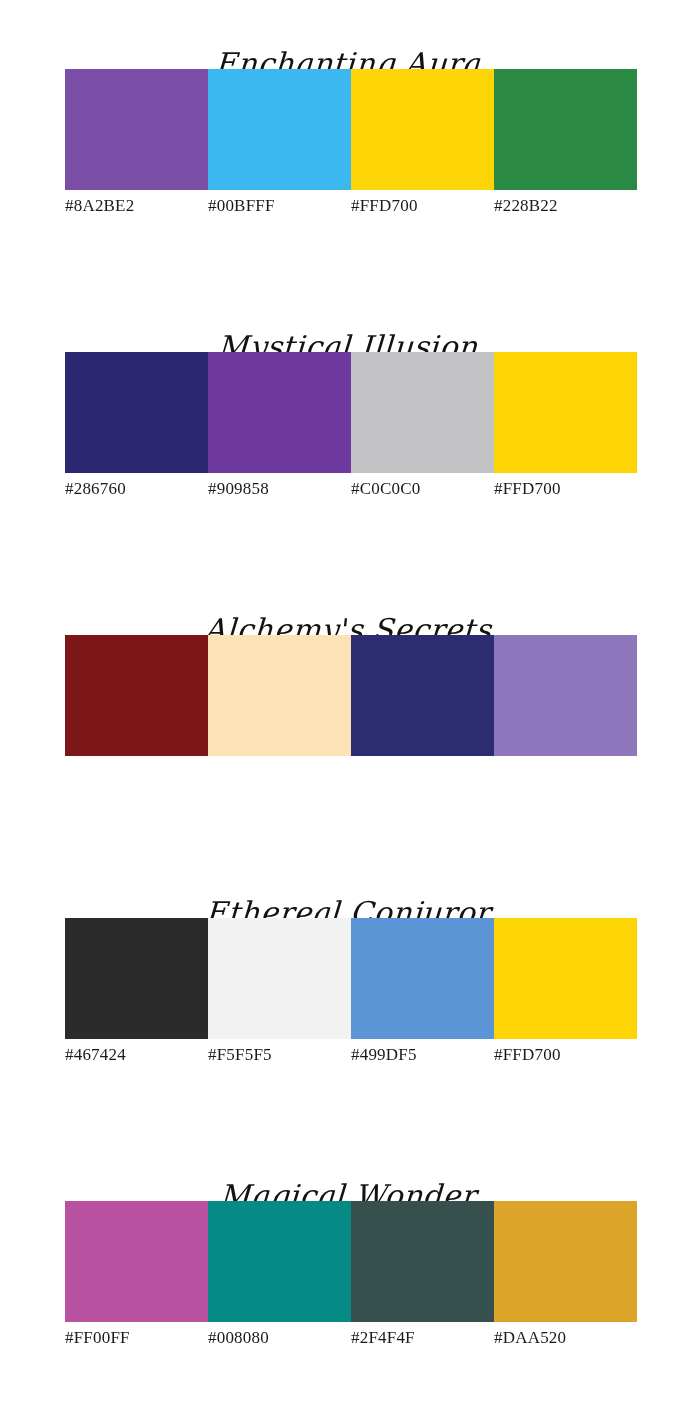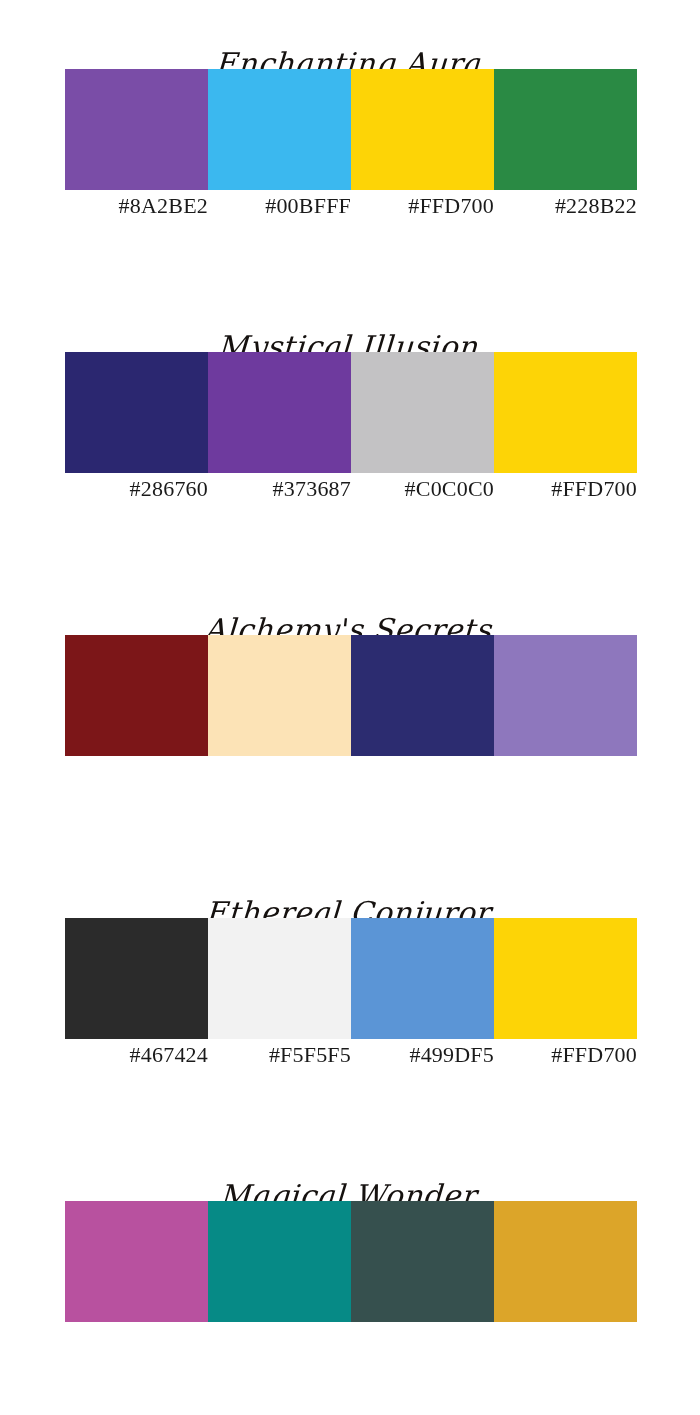--- a/index.html
+++ b/index.html
@@ -68,23 +68,23 @@
     position: absolute;
     left: 65px;
     top: 177px;
     width: 572px;
     display: flex;
     flex-direction: row;
   }
 
   .swatch-label {
     flex: 1 1 0;
-    text-align: right;
+    text-align: left;
     font-family: "Liberation Serif", "DejaVu Serif", serif;
-    font-size: 22px;
+    font-size: 17px;
     line-height: 22px;
     color: #1a1a1a;
     letter-spacing: 0.2px;
     font-variant-numeric: oldstyle-nums;
     -webkit-font-feature-settings: "onum" 1;
     font-feature-settings: "onum" 1;
   }
 </style>
 </head>
 <body style="background: rgb(255, 255, 255);">
@@ -110,21 +110,21 @@
   <section class="palette-card">
     <h2 class="palette-title">Mystical Illusion</h2>
     <div class="swatch-bar">
       <div class="swatch" style="background-color: rgb(43, 39, 112);"></div>
       <div class="swatch" style="background-color: rgb(110, 58, 158);"></div>
       <div class="swatch" style="background-color: rgb(195, 194, 196);"></div>
       <div class="swatch" style="background-color: rgb(253, 212, 6);"></div>
     </div>
     <div class="label-row">
       <div class="swatch-label">#286760</div>
-      <div class="swatch-label">#373687</div>
+      <div class="swatch-label">#909858</div>
       <div class="swatch-label">#C0C0C0</div>
       <div class="swatch-label">#FFD700</div>
     </div>
   </section>
 
   <section class="palette-card">
     <h2 class="palette-title">Alchemy's Secrets</h2>
     <div class="swatch-bar">
       <div class="swatch" style="background-color: rgb(124, 22, 24);"></div>
       <div class="swatch" style="background-color: rgb(252, 227, 182);"></div>
@@ -150,15 +150,21 @@
   </section>
 
   <section class="palette-card">
     <h2 class="palette-title">Magical Wonder</h2>
     <div class="swatch-bar">
       <div class="swatch" style="background-color: rgb(184, 81, 159);"></div>
       <div class="swatch" style="background-color: rgb(6, 138, 134);"></div>
       <div class="swatch" style="background-color: rgb(54, 80, 78);"></div>
       <div class="swatch" style="background-color: rgb(220, 165, 41);"></div>
     </div>
+    <div class="label-row">
+      <div class="swatch-label">#FF00FF</div>
+      <div class="swatch-label">#008080</div>
+      <div class="swatch-label">#2F4F4F</div>
+      <div class="swatch-label">#DAA520</div>
+    </div>
   </section>
 
 </div>
 
 </body></html>

